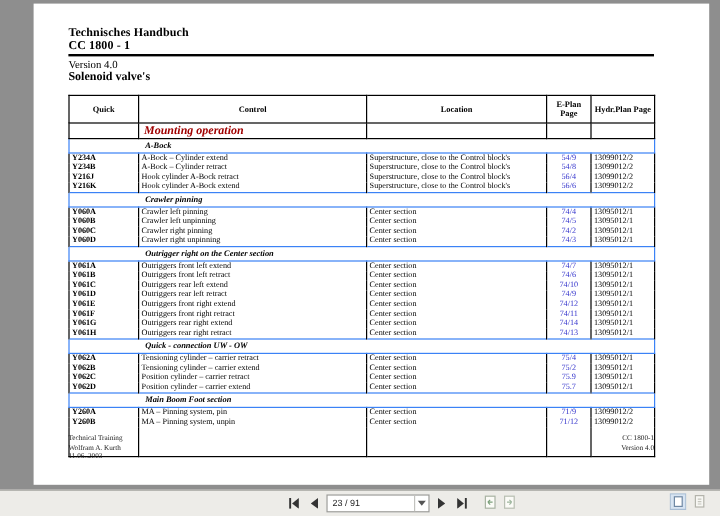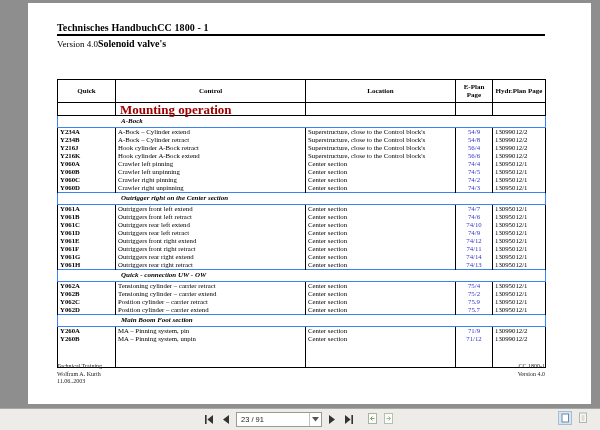--- a/index.html
+++ b/index.html
@@ -7,37 +7,37 @@
     width:600px;height:430px;position:relative;overflow:hidden;
     background:#8e8e8e;font-family:"Liberation Serif",serif;
     -webkit-font-smoothing:antialiased;
   }
   .page{
     position:absolute;left:28px;top:3px;width:563px;height:401px;
     background:#ffffff;
   }
   
   .doc-header{position:absolute;left:29px;top:19px;width:488px;}
-  .hdr-row{display:flex;justify-content:flex-start;align-items:baseline;}
+  .hdr-row{display:flex;justify-content:flex-end;align-items:baseline;flex-direction:column;}
   .hdr-title{font-weight:bold;font-size:10px;letter-spacing:.1px;}
   .hdr-rule{border-bottom:2px solid #000;margin-top:1px;margin-bottom:2px;height:0;}
   .hdr-sub-left{font-size:9px;}
   .hdr-sub-right{font-size:10px;font-weight:bold;}
   
   table.valve-table{
     position:absolute;left:29px;top:76px;width:488px;
     border-collapse:collapse;table-layout:fixed;
     font-size:6.8px;color:#000;
   }
   .valve-table th{
     border:1px solid #000;font-size:7px;font-weight:bold;text-align:center;
     vertical-align:middle;height:20px;line-height:8.5px;padding:1px 0;
   }
   tr.mounting td{border:1px solid #000;height:10px;line-height:9px;}
-  td.red-title{color:#a00000;font-weight:bold;font-size:13px;padding-left:4px;}
+  td.red-title{color:#a00000;font-weight:bold;font-style:italic;font-size:10px;padding-left:4px;}
   tr.section td{
     border:1px solid #3b82f6;font-weight:bold;font-style:italic;font-size:7px;
     height:9px;line-height:9px;padding-left:63px;white-space:nowrap;overflow:hidden;
   }
   tr.data td{
     border-left:1px solid #000;border-right:1px solid #000;border-top:0;border-bottom:0;
     height:8px;line-height:8px;padding:0 2px;vertical-align:top;
     white-space:nowrap;overflow:hidden;
   }
   td.c-valve{font-weight:bold;padding-left:3px;}
@@ -52,20 +52,21 @@
     display:flex;justify-content:space-between;
     font-size:6px;line-height:7.6px;color:#222;
   }
   .footer-right{text-align:right;}
   
   .statusbar{
     position:absolute;left:0;top:408px;width:600px;height:22px;
     background:#edece8;border-top:1px solid #a8a8a4;box-sizing:border-box;
     display:flex;align-items:center;
     font-family:"Liberation Sans",sans-serif;
+    padding-left:36px;
   }
   .nav{display:flex;align-items:center;gap:3px;margin-left:202px;}
   .navbtn{
     width:14px;height:14px;border:none;background:transparent;padding:0;
     display:flex;align-items:center;justify-content:center;cursor:pointer;
   }
   .pagebox{
     width:84px;height:13px;background:#fff;border:1px solid #9a9a96;
     display:flex;align-items:stretch;font-size:7.5px;color:#222;
   }
@@ -144,20 +145,23 @@
           <td class="c-eplan">56/4</td>
           <td class="c-hydr">13099012/2</td>
         </tr>
         <tr class="data">
           <td class="c-valve">Y216K</td>
           <td class="c-func">Hook cylinder A-Bock extend</td>
           <td class="c-loc">Superstructure, close to the Control block's</td>
           <td class="c-eplan">56/6</td>
           <td class="c-hydr">13099012/2</td>
         </tr>
+        <tr class="section">
+          <td colspan="5">Crawler pinning</td>
+        </tr>
         <tr class="data">
           <td class="c-valve">Y060A</td>
           <td class="c-func">Crawler left pinning</td>
           <td class="c-loc">Center section</td>
           <td class="c-eplan">74/4</td>
           <td class="c-hydr">13095012/1</td>
         </tr>
         <tr class="data">
           <td class="c-valve">Y060B</td>
           <td class="c-func">Crawler left unpinning</td>

